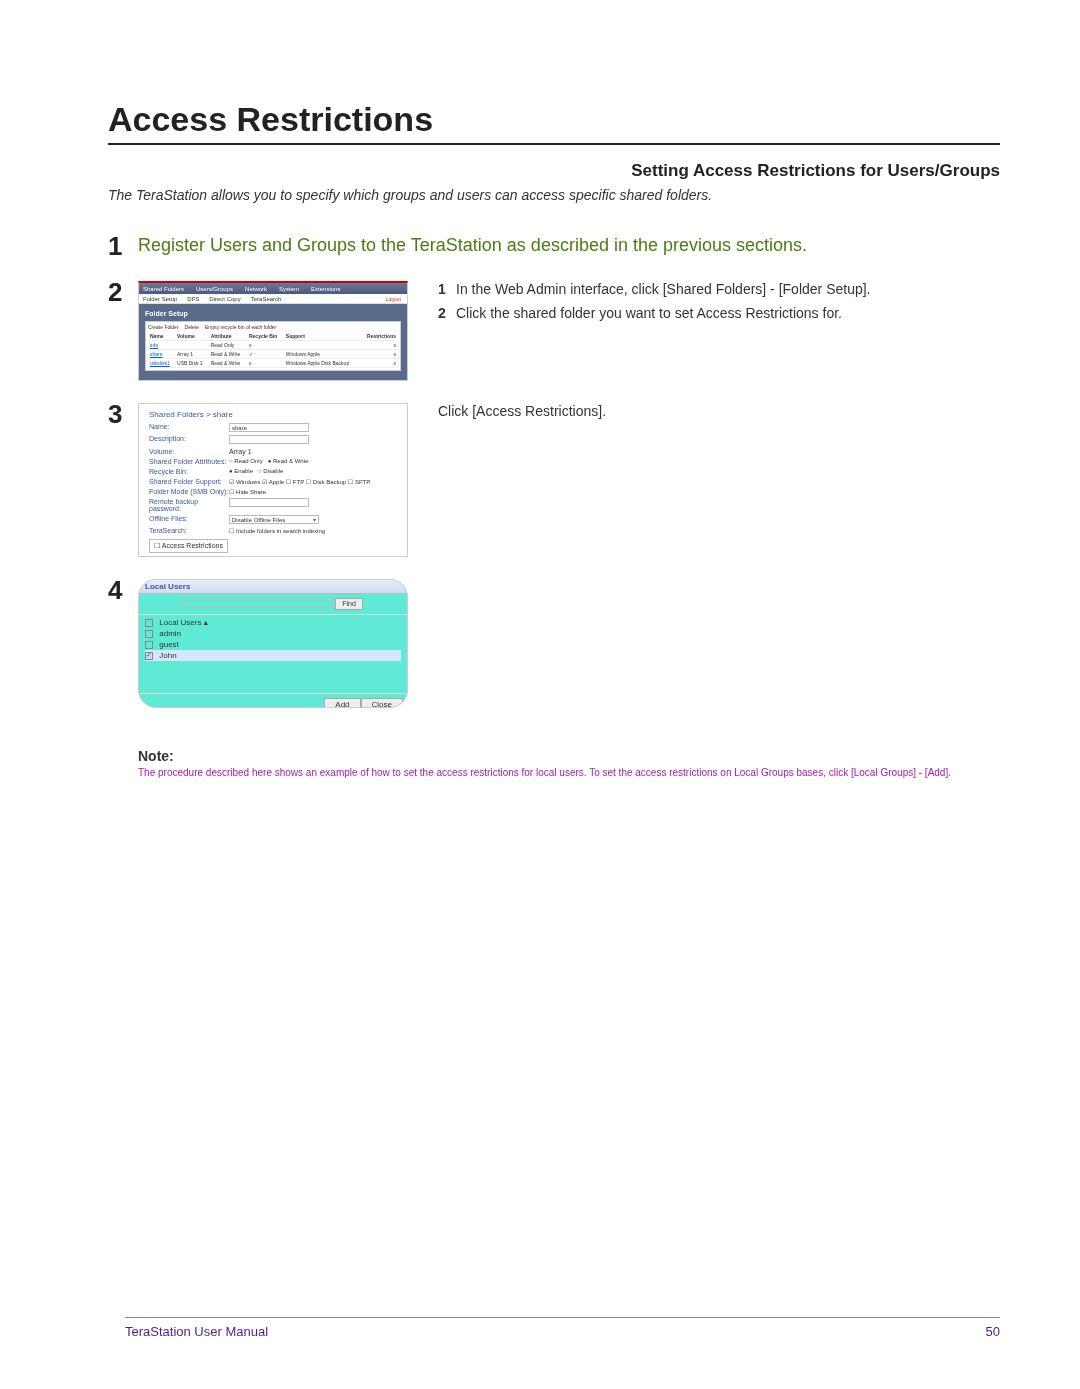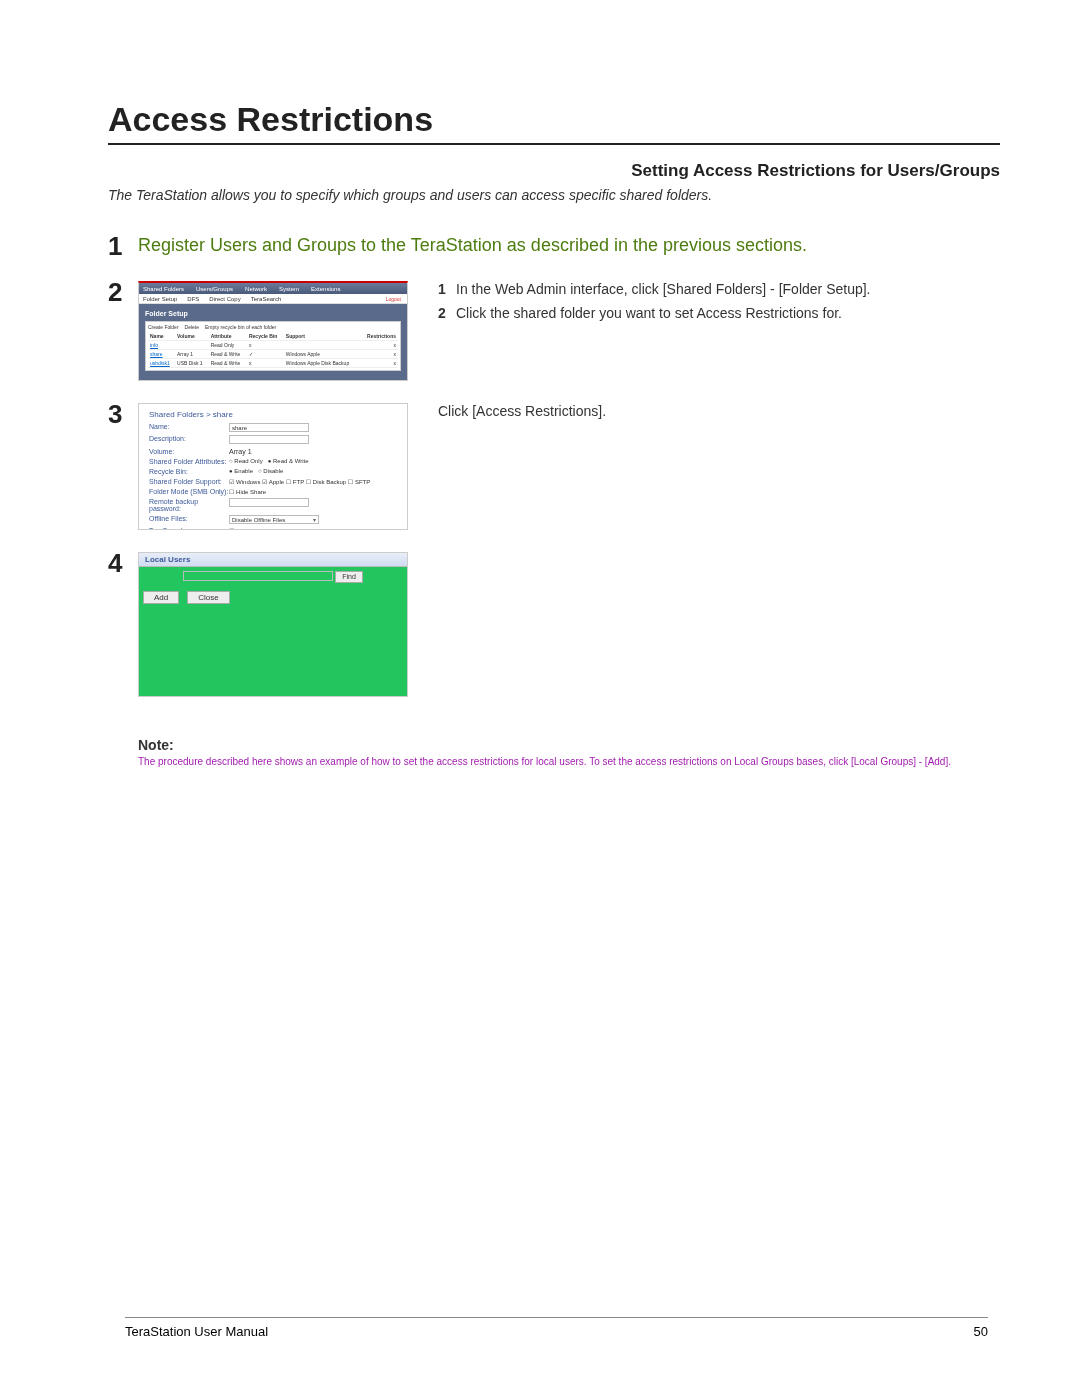--- a/index.html
+++ b/index.html
@@ -104,28 +104,28 @@
       margin-bottom: 2px;
     }
     .note-body {
       font-size: 10px;
       color: #a21caf;
       line-height: 1.4;
     }
     .footer {
       position: absolute;
       left: 100px;
-      right: 92px;
+      right: 80px;
       bottom: 50px;
       border-top: 1px solid #888;
       padding-top: 6px;
       display: flex;
       justify-content: space-between;
       font-size: 13px;
-      color: #000000;
+      color: #4c1d95;
     }
 
     
     .mock {
       border: 1px solid #ccc;
       background: #f6f6f6;
       font-size: 7px;
       color: #333;
       overflow: hidden;
     }
@@ -195,21 +195,21 @@
       border-bottom: 1px solid #eee;
       padding: 1px 2px;
       text-align: left;
     }
     .mock2-grid th:last-child, .mock2-grid td:last-child { text-align: right; }
     .mock2-link { color: #06c; text-decoration: underline; }
 
     
     .mock3 {
       width: 270px;
-      height: 127px;
+      height: 154px;
       background: #fff;
       padding: 6px 10px;
     }
     .mock3-crumb {
       color: #3b5998;
       font-size: 8px;
       margin-bottom: 4px;
     }
     .mock3-row {
       display: flex;
@@ -262,23 +262,24 @@
       background: #eee;
       font-size: 7px;
       padding: 1px 6px;
       display: inline-block;
       margin-top: 6px;
     }
 
     
     .mock4 {
       width: 270px;
-      height: 145px;
-      background: #22c55e;
+      height: 129px;
+      background: #5eead4;
       padding: 0;
+      border-radius: 18px;
     }
     .mock4-head {
       background: linear-gradient(#e8eef8, #d0dcf0);
       border-bottom: 1px solid #bbb;
       font-size: 8px;
       font-weight: 700;
       padding: 2px 6px;
       color: #3b5998;
     }
     .mock4-find {
@@ -328,22 +329,23 @@
     .mock4-ck.checked::after {
       content: '✓';
       position: absolute;
       font-size: 7px;
       left: 0;
       top: -2px;
       color: #169;
     }
     .mock4-footer {
       display: flex;
+      justify-content: flex-end;
       padding: 4px;
-      gap: 8px;
+      gap: 0;
     }
     .mock4-btn {
       border: 1px solid #aaa;
       background: #eee;
       font-size: 8px;
       padding: 1px 10px;
     }
   </style>
 </head>
 <body>
@@ -526,20 +528,38 @@
     <div class="step-num">4</div>
     <div class="step-body">
       <div class="step-columns">
         <div class="step-left">
           <div class="mock mock4">
             <div class="mock4-head">Local Users</div>
             <div class="mock4-find">
               <span class="mock4-find-input"></span>
               <span class="mock4-find-btn">Find</span>
             </div>
+            <div class="mock4-list">
+              <div class="mock4-item">
+                <span class="mock4-ck"></span>
+                <span>Local Users</span> ▴
+              </div>
+              <div class="mock4-item">
+                <span class="mock4-ck"></span>
+                <span>admin</span>
+              </div>
+              <div class="mock4-item">
+                <span class="mock4-ck"></span>
+                <span>guest</span>
+              </div>
+              <div class="mock4-item selected">
+                <span class="mock4-ck checked"></span>
+                <span>John</span>
+              </div>
+            </div>
             <div class="mock4-footer">
               <span class="mock4-btn">Add</span>
               <span class="mock4-btn">Close</span>
             </div>
           </div>
         </div>
       </div>
     </div>
   </div>
 

